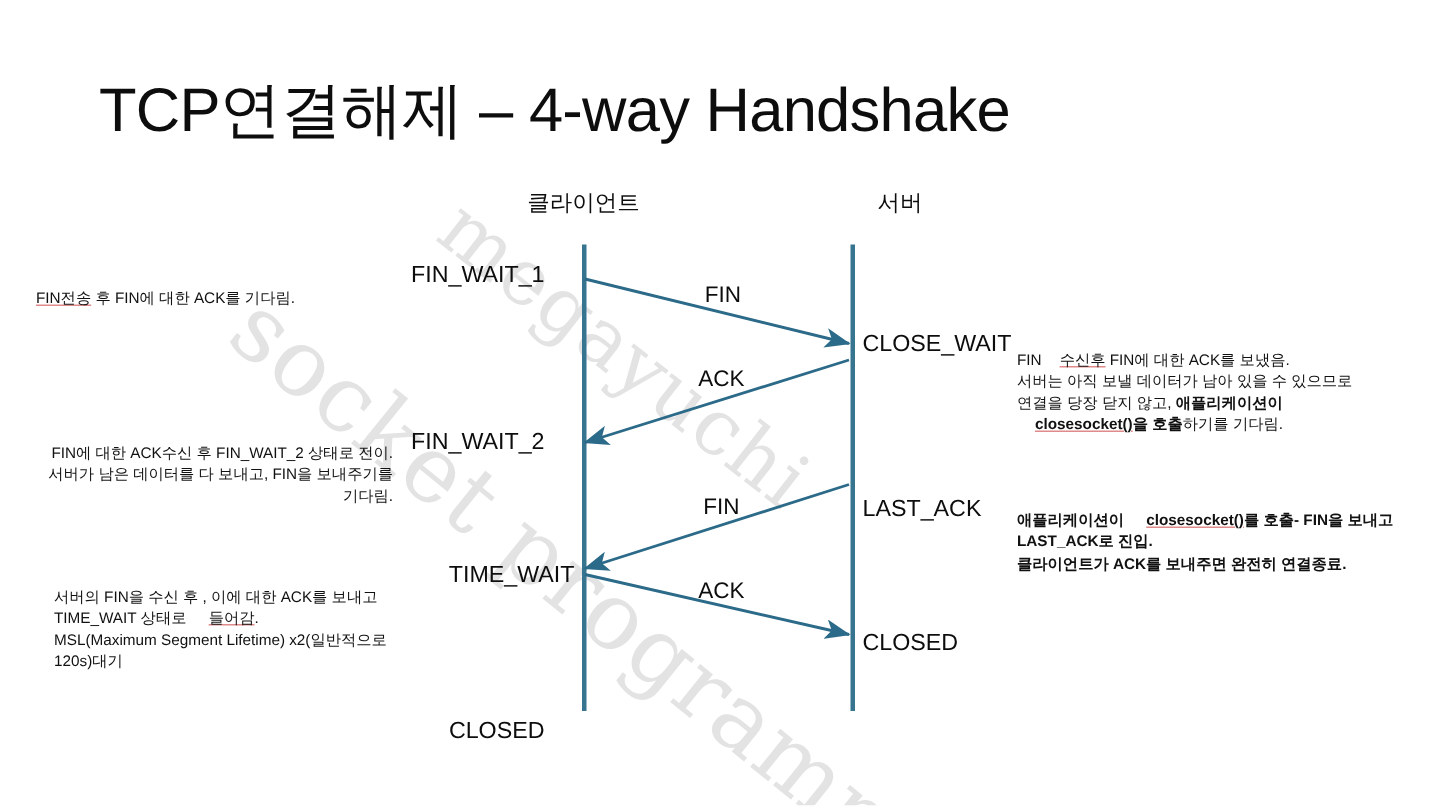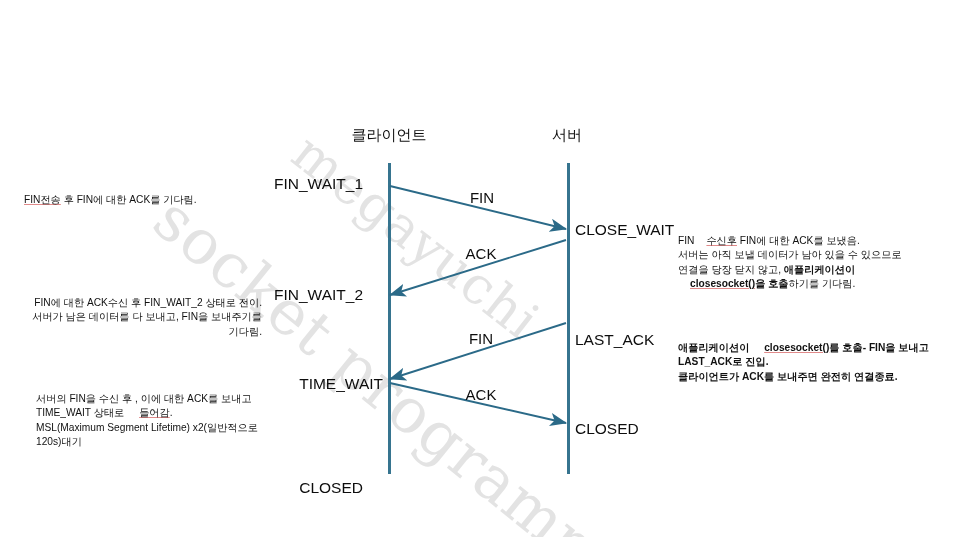--- a/index.html
+++ b/index.html
@@ -59,21 +59,21 @@
 
   
   .col-header {
     position: absolute;
     font-size: 15px;
     color: #0d0d0d;
     white-space: nowrap;
     transform: translateX(-50%);
   }
   #hdr-client { left: 389px; top: 126px; }
-  #hdr-server { left: 567px; top: 126px; }
+  #hdr-server { left: 600px; top: 126px; }
 
   
   .lifeline {
     position: absolute;
     width: 3px;
     background: #36748f;
     top: 163px;
     height: 311px;
   }
   #lifeline-client { left: 388px; }
@@ -122,20 +122,21 @@
   .b  { font-weight: bold; }
 </style>
 </head>
 <body>
 
 <div id="slide">
 
   <div class="watermark" id="wm-1">megayuchi</div>
   <div class="watermark" id="wm-2">socket programming</div>
 
+  <div id="title">TCP연결해제 – 4-way Handshake</div>
 
   <div class="col-header" id="hdr-client">클라이언트</div>
   <div class="col-header" id="hdr-server">서버</div>
 
   <div class="lifeline" id="lifeline-client"></div>
   <div class="lifeline" id="lifeline-server"></div>
 
   <svg id="arrows" viewBox="0 0 960 537" xmlns="http://www.w3.org/2000/svg">
     <defs>
       <marker id="arrowhead" markerWidth="9" markerHeight="7" refX="8.4" refY="3.5" orient="auto" markerUnits="strokeWidth">

